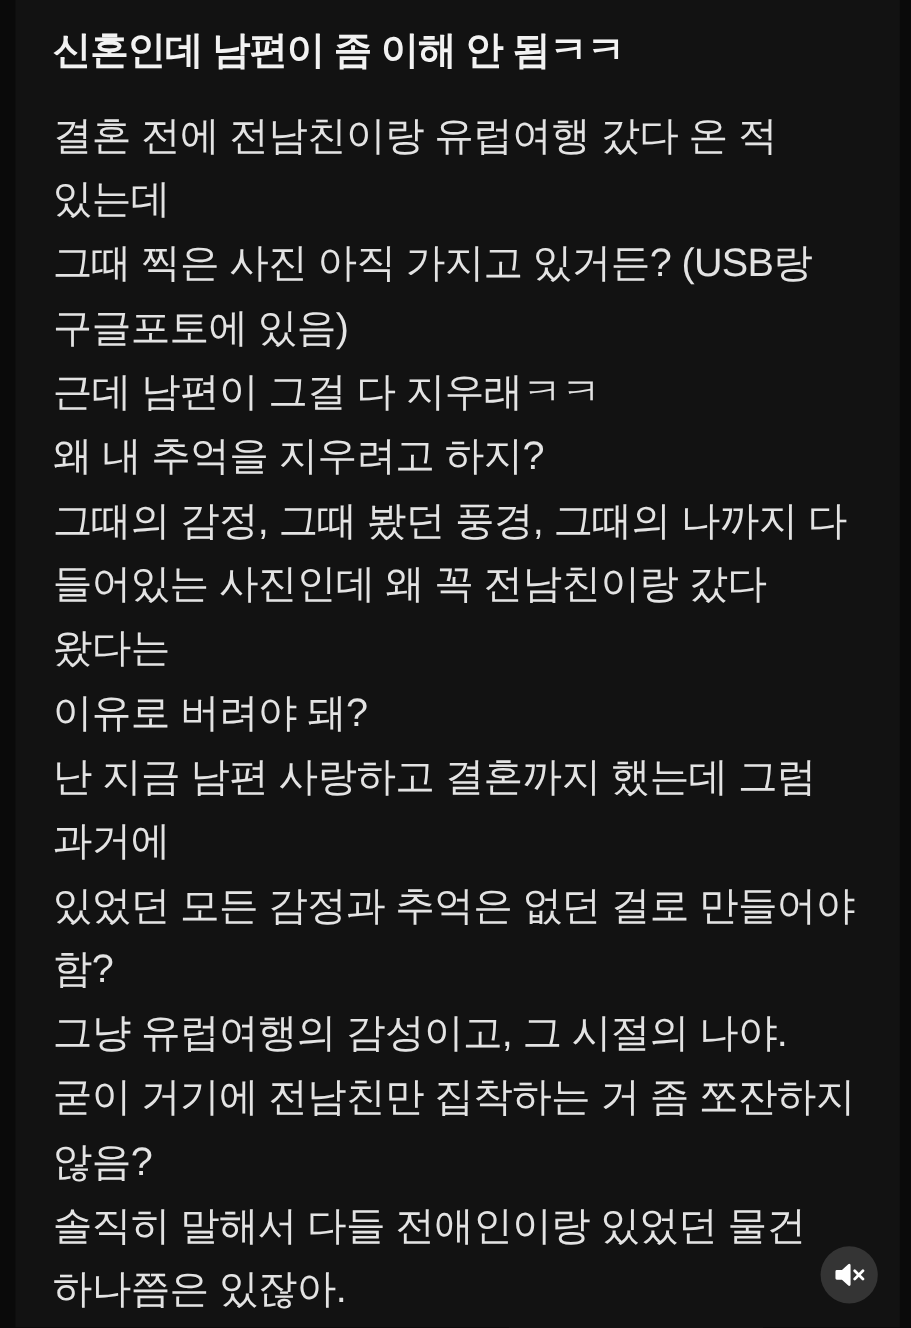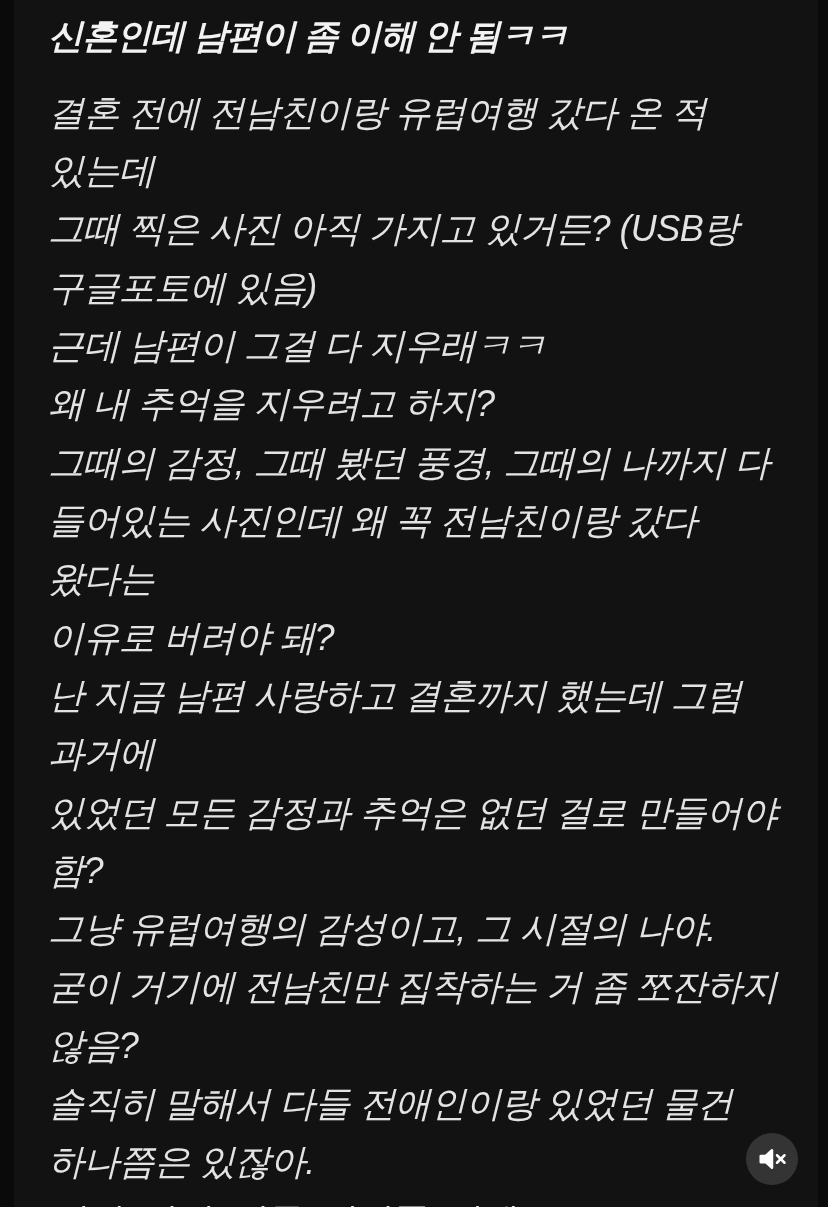--- a/index.html
+++ b/index.html
@@ -33,23 +33,22 @@
     right: 0; top: 0;
     width: 10px; height: 100%;
     background: #0a0a0a;
   }
   .content {
     position: absolute;
     left: 14px;
     top: 0;
     right: 10px;
     bottom: 0;
-    padding: 14px 28px 0 34px;
+    padding: 24px 28px 0 34px;
     box-sizing: border-box;
-    font-style: italic;
   }
   .post-title {
     color: #f2f2f2;
     font-size: 35px;
     font-weight: bold;
     letter-spacing: -1px;
     line-height: 1.25;
     margin: 0 0 26px 0;
     white-space: pre-wrap;
   }

